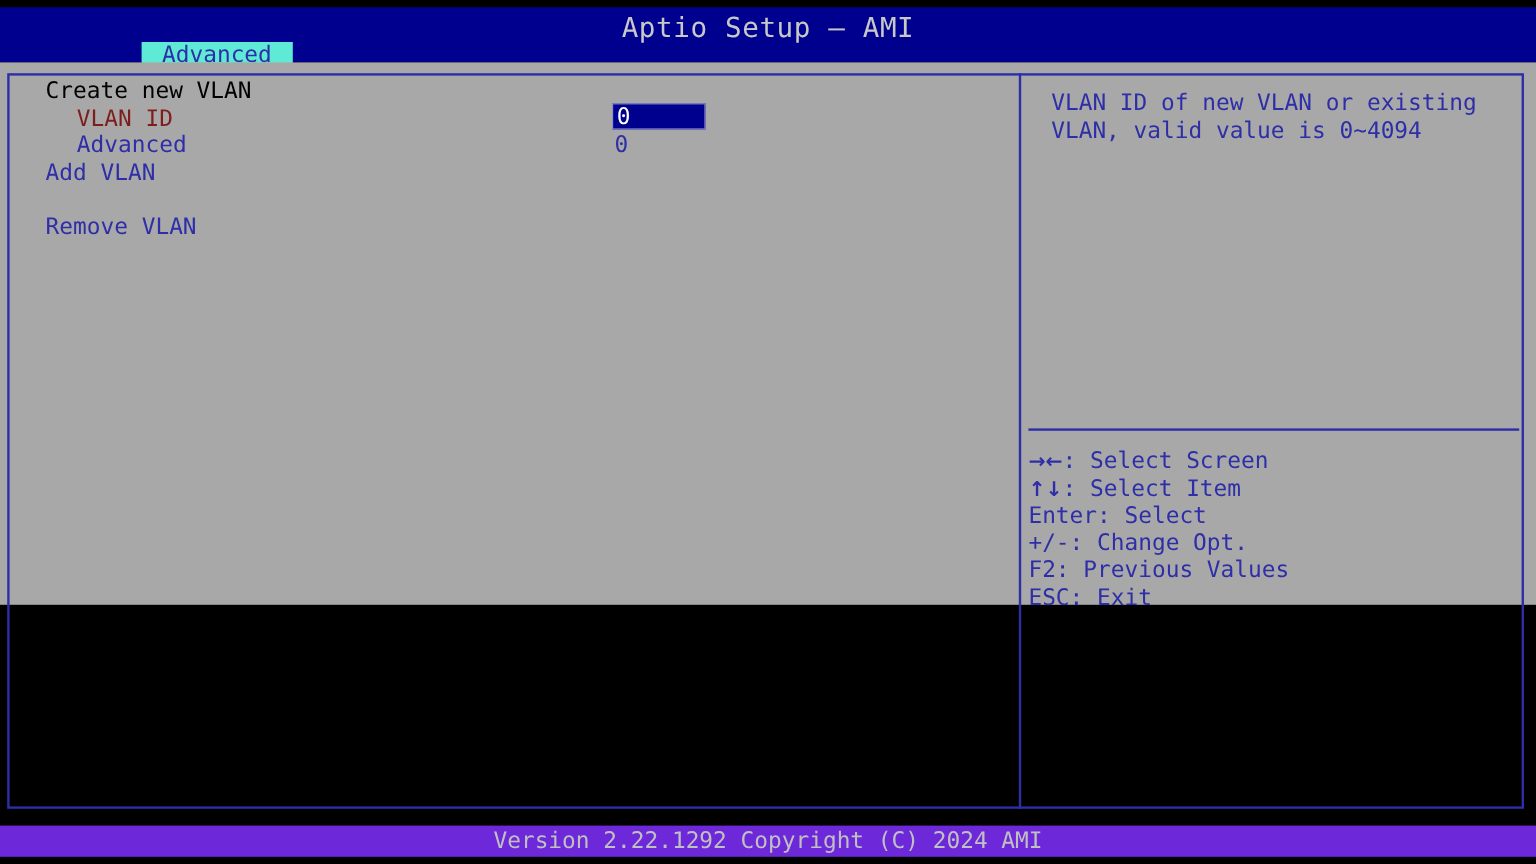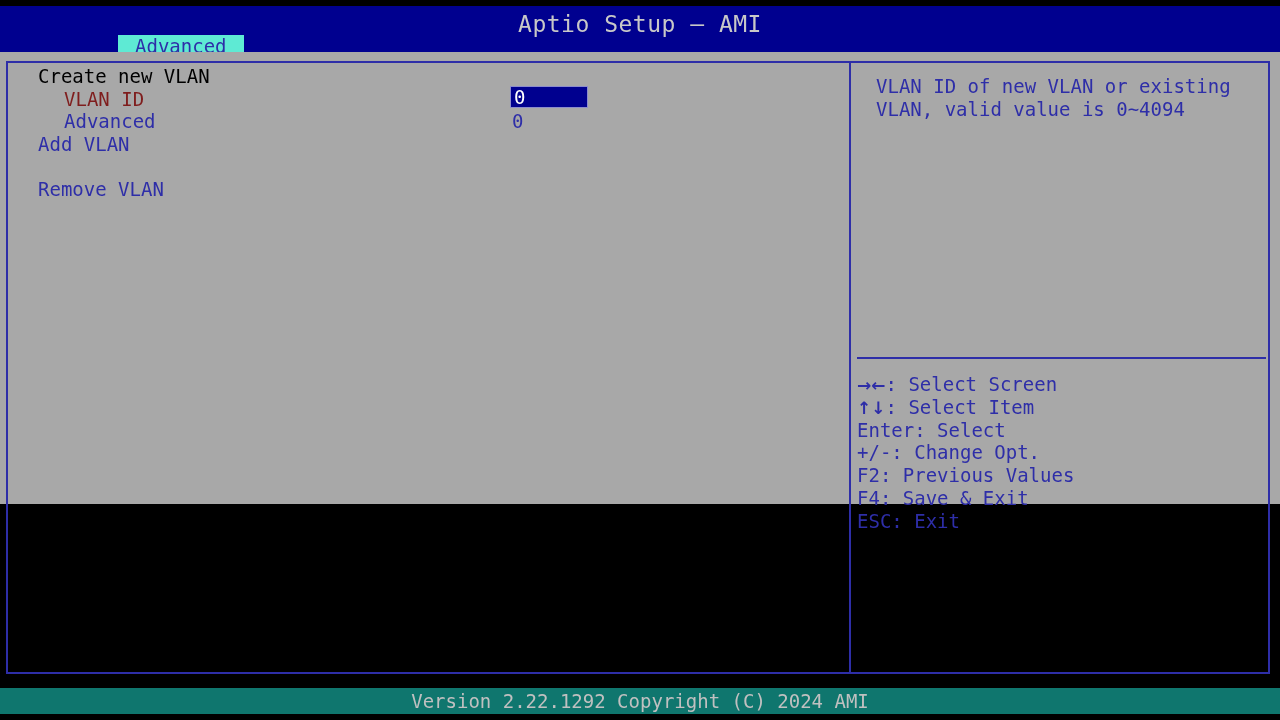--- a/index.html
+++ b/index.html
@@ -191,21 +191,21 @@
     font-size: 17px;
   }
 
   
   #footer-bar {
     position: absolute;
     left: 0;
     top: 688px;
     width: 1280px;
     height: 26px;
-    background: #0f766e;
+    background: #6d28d9;
   }
   #footer-text {
     position: absolute;
     left: 0;
     top: 2px;
     width: 1280px;
     text-align: center;
     color: #c0c0c0;
     font-size: 19px;
     white-space: pre;
@@ -239,21 +239,20 @@
 
     <div id="help-pane">
       <div id="help-text">VLAN ID of new VLAN or existing VLAN, valid value is 0~4094</div>
       <div id="help-separator"></div>
       <div id="key-legend">
           <div class="legend-row"><span class="glyph">→←</span><span>: Select Screen</span></div>
           <div class="legend-row"><span class="glyph">↑↓</span><span>: Select Item</span></div>
           <div class="legend-row"><span>Enter: Select</span></div>
           <div class="legend-row"><span>+/-: Change Opt.</span></div>
           <div class="legend-row"><span>F2: Previous Values</span></div>
-          <div class="legend-row"><span>F4: Save &amp; Exit</span></div>
           <div class="legend-row"><span>ESC: Exit</span></div>
         </div>
     </div>
 
   </div>
 
   <div id="footer-bar">
     <div id="footer-text">Version 2.22.1292 Copyright (C) 2024 AMI</div>
   </div>
 

